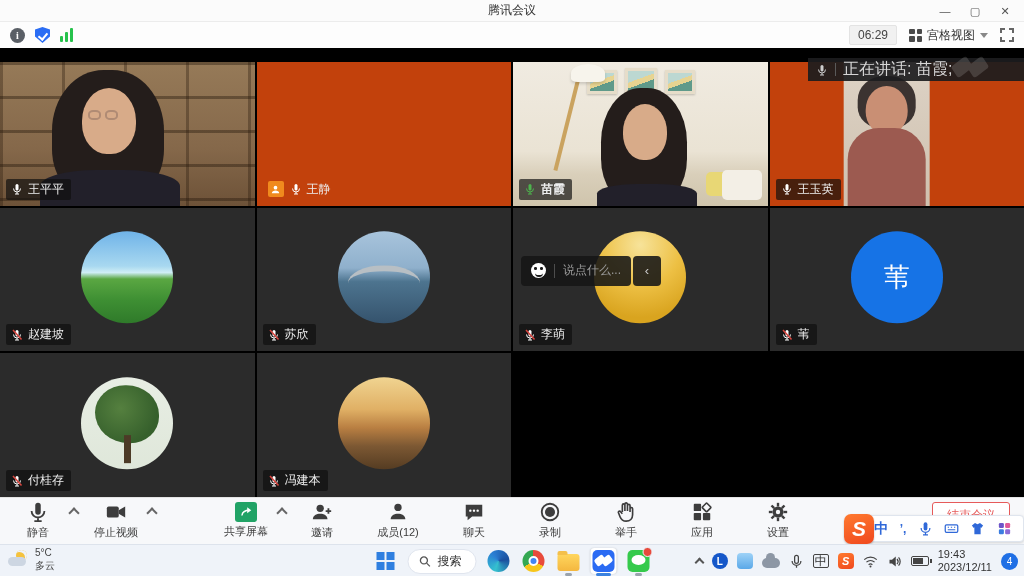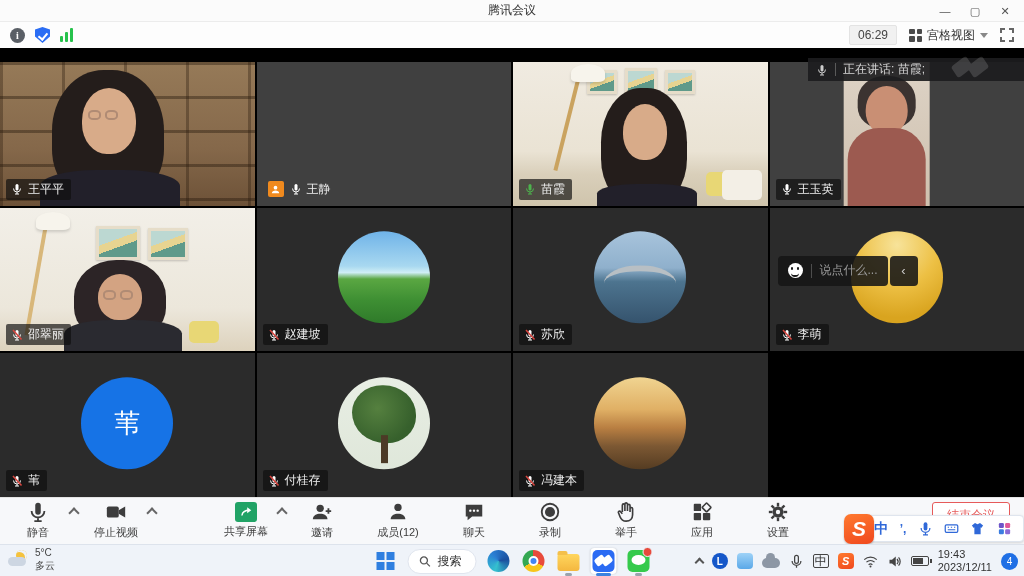--- a/index.html
+++ b/index.html
@@ -30,22 +30,22 @@
   .ico-fullscreen { width:14px; height:14px; position:relative; }
   .ico-fullscreen i { position:absolute; width:5px; height:5px; border:2px solid #666; }
   .ico-fullscreen i:nth-child(1){left:0;top:0;border-right:0;border-bottom:0}
   .ico-fullscreen i:nth-child(2){right:0;top:0;border-left:0;border-bottom:0}
   .ico-fullscreen i:nth-child(3){left:0;bottom:0;border-right:0;border-top:0}
   .ico-fullscreen i:nth-child(4){right:0;bottom:0;border-left:0;border-top:0}
 
   
   .grid { position:absolute; top:48px; left:0; right:0; height:449px; background:#000; display:grid; grid-template-columns:repeat(4,1fr); grid-template-rows:repeat(3,1fr); gap:2px; padding-top:14px; }
   .tile { position:relative; background:#2b2b2b; overflow:hidden;padding-left:32px; }
-  .tile.video-off-black { background:#404040; }
-  .tile.speaking { box-shadow:inset 0 0 0 2px #63c763; }
+  .tile.video-off-black { background:#c2410c; }
+  .tile.speaking { box-shadow:inset 0 0 0 2px #63c763;font-weight:bold; }
   .name-pill { position:absolute; left:6px; bottom:6px; display:flex; align-items:center; gap:5px; background:rgba(15,15,15,.68); border-radius:2px; padding:2px 7px 2px 5px; z-index:5; }
   .name-pill span { font-size:12px; color:#eee; }
   .mic12 { width:12px; height:12px; }
   .badge-host { width:16px; height:16px; background:#f08a1e; border-radius:2px; display:flex; align-items:center; justify-content:center; margin-right:1px; }
   .badge-host svg { width:11px; height:11px; }
 
   
   .avatar { position:absolute; left:50%; top:50%; transform:translate(-50%,-52%); width:92px; height:92px; border-radius:50%; overflow:hidden; }
   .av-mountain-sky { background:radial-gradient(circle at 30% 85%, #2d5a30 22%, transparent 23%), radial-gradient(circle at 85% 80%, #234d28 26%, transparent 27%), radial-gradient(circle at 55% 55%, #ffffff 20%, transparent 45%), linear-gradient(180deg,#bcd9ef 0%,#a9cbe6 60%,#6d9c6a 100%); }
   .av-green-field { background:linear-gradient(180deg,#6fb3e8 0%,#a8d8f0 38%,#cfeef5 45%,#5aa742 52%,#3e8f33 75%,#2f7a2a 100%); }
@@ -72,21 +72,21 @@
   .f-teal { background:linear-gradient(160deg,#bcd8d2 0 40%, #e7d491 40% 60%, #5f9a8a 60%); }
   .lamp-pole { position:absolute; width:4px; background:#caa35f; }
   .lamp-shade { position:absolute; width:34px; height:18px; background:#f7f4ec; border-radius:50% 50% 20% 20%; box-shadow:0 2px 3px rgba(0,0,0,.15); }
   .pillow { position:absolute; border-radius:5px; }
   .art-room2 { background:linear-gradient(180deg,#f2efe8 0%,#ece7db 70%,#ddd2bd 100%); }
   .portrait-strip { position:absolute; top:0; bottom:0; left:50%; transform:translateX(-62%); width:86px; background:linear-gradient(180deg,#ddd3c6 0%,#cfc0ae 100%); overflow:hidden; }
 
   
   .banner { position:absolute; top:58px; right:0; width:216px; height:23px; background:rgba(28,28,30,.92); display:flex; align-items:center; gap:7px; padding:0 8px; z-index:20; }
   .banner .divider { width:1px; height:13px; background:#5a5a5a; }
-  .banner span { font-size:12px; color:#d6d6d6; white-space:nowrap; }
+  .banner span { font-size:16px; color:#d6d6d6; white-space:nowrap; }
   .watermark { position:absolute; right:26px; top:1px; width:44px; height:20px; opacity:.14; }
   .watermark i { position:absolute; width:16px; height:16px; background:#fff; transform:skewX(-18deg) rotate(45deg); border-radius:3px; }
   .watermark i:nth-child(2) { left:16px; }
 
   
   .chat-overlay { position:absolute; left:8px; top:48px; display:flex; align-items:center; gap:2px; z-index:6; }
   .chat-bar { display:flex; align-items:center; gap:8px; background:rgba(22,22,22,.88); border-radius:4px; height:30px; padding:0 10px; }
   .smiley { width:15px; height:15px; background:#fff; border-radius:50%; position:relative; }
   .smiley:before { content:""; position:absolute; left:3px; top:4px; width:2.5px; height:2.5px; background:#1a1a1a; border-radius:50%; box-shadow:6px 0 0 #1a1a1a; }
   .smiley:after { content:""; position:absolute; left:3.5px; top:8px; width:8px; height:4px; border-bottom:2px solid #1a1a1a; border-radius:0 0 8px 8px; }
@@ -267,44 +267,20 @@
       </div>
       <div class="name-pill">
         <svg class="mic12" viewBox="0 0 24 24">
             <path fill="#fff" d="M12 2a3 3 0 0 1 3 3v7a3 3 0 0 1-6 0V5a3 3 0 0 1 3-3z"></path>
             <path fill="none" stroke="#fff" stroke-width="2" d="M5 11a7 7 0 0 0 14 0M12 18v4M8 22h8"></path>
           </svg>
         <span>王玉英</span>
       </div>
     </div>
 
-    <div class="tile">
-      <div class="art art-room2">
-        <div class="lamp-pole" style="left:34px;top:18px;height:110px;transform:rotate(10deg);background:#d8b77a;"></div>
-        <div class="lamp-shade" style="left:36px;top:4px;"></div>
-        <div class="frame f-teal" style="left:96px;top:18px;width:44px;height:34px;"></div>
-        <div class="frame f-teal" style="left:148px;top:20px;width:40px;height:32px;"></div>
-        <div class="pillow" style="right:36px;bottom:8px;width:30px;height:22px;background:#e8d775;"></div>
-        <div class="hair" style="left:74px;top:52px;width:92px;height:80px;background:#2c2426;"></div>
-        <div class="face" style="left:98px;top:66px;width:44px;height:46px;background:#d3a382;"></div>
-        <div class="glasses" style="left:103px;top:82px;">
-            <i></i>
-            <i></i>
-          </div>
-        <div class="torso" style="left:64px;top:112px;width:118px;height:34px;background:#2a2a30;"></div>
-      </div>
-      <div class="name-pill">
-        <svg class="mic12" viewBox="0 0 24 24">
-            <path fill="#fff" d="M12 2a3 3 0 0 1 3 3v7a3 3 0 0 1-6 0V5a3 3 0 0 1 3-3z"></path>
-            <path fill="none" stroke="#fff" stroke-width="2" d="M5 11a7 7 0 0 0 14 0M12 18v4M8 22h8"></path>
-            <line x1="4" y1="2" x2="21" y2="21" stroke="#d8453f" stroke-width="3"></line>
-          </svg>
-        <span>邵翠丽</span>
-      </div>
-    </div>
 
 
     <div class="tile">
       <div class="avatar av-green-field"></div>
       <div class="name-pill">
         <svg class="mic12" viewBox="0 0 24 24">
             <path fill="#fff" d="M12 2a3 3 0 0 1 3 3v7a3 3 0 0 1-6 0V5a3 3 0 0 1 3-3z"></path>
             <path fill="none" stroke="#fff" stroke-width="2" d="M5 11a7 7 0 0 0 14 0M12 18v4M8 22h8"></path>
             <line x1="4" y1="2" x2="21" y2="21" stroke="#d8453f" stroke-width="3"></line>
           </svg>

